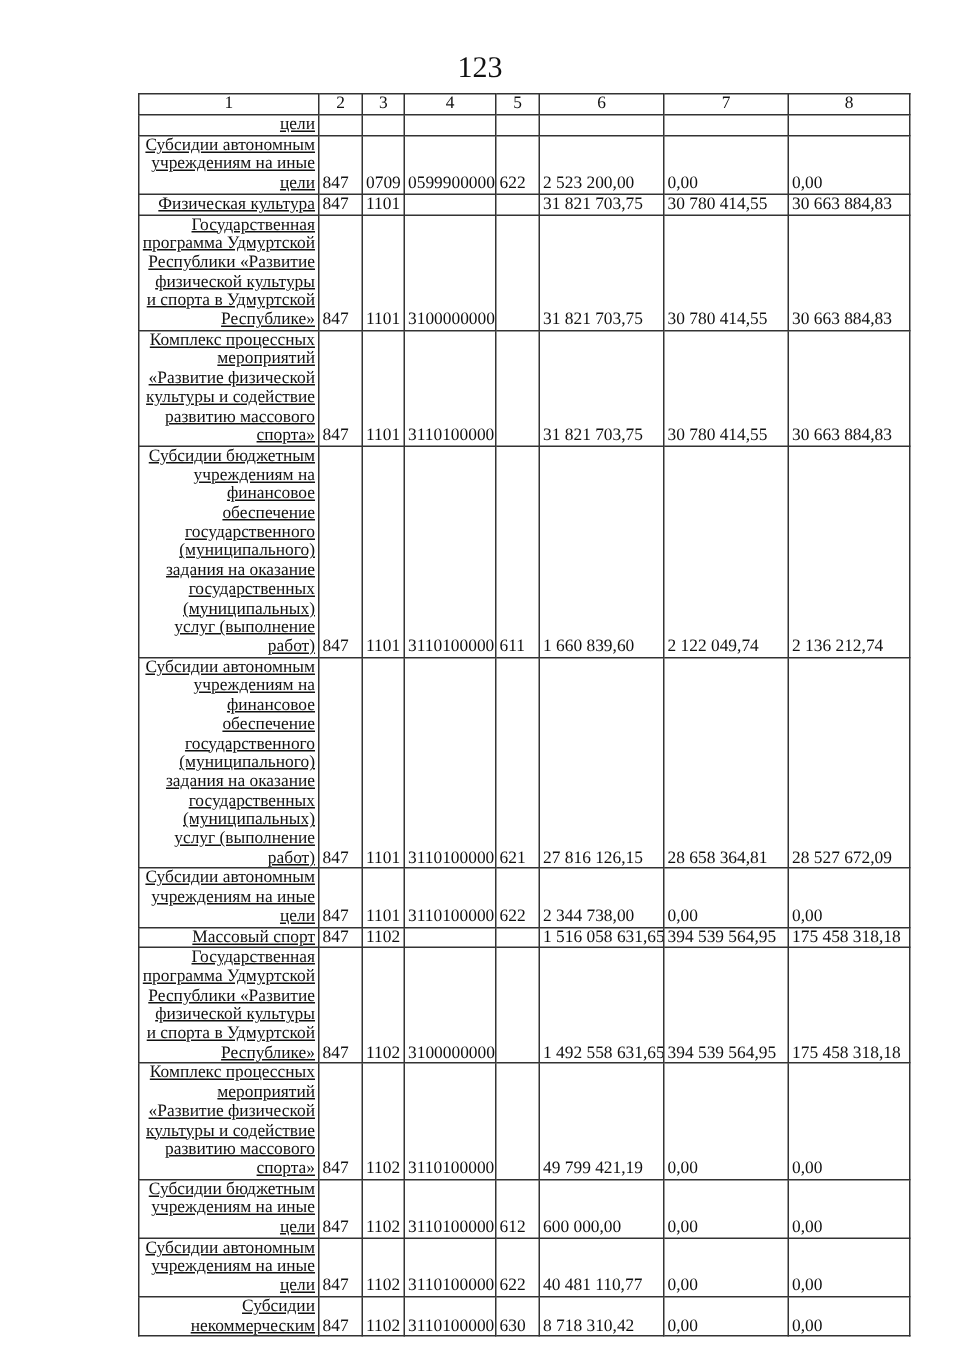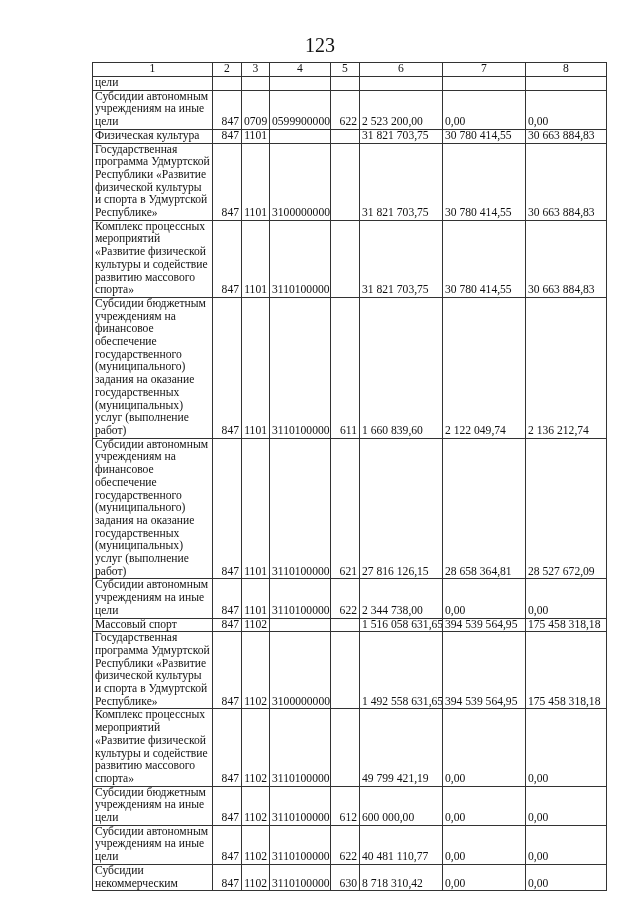--- a/index.html
+++ b/index.html
@@ -4,22 +4,22 @@
 <style>
   html, body { margin: 0; padding: 0; background: #ffffff; }
   body { width: 640px; height: 905px; position: relative; overflow: hidden;
          font-family: "Liberation Serif", "DejaVu Serif", serif; color: #111; }
   .page-number { position: absolute; top: 34px; left: 0; width: 640px; text-align: center;
                  font-size: 20px; }
   table.budget { position: absolute; top: 62px; left: 92px; border-collapse: collapse;
                  table-layout: fixed; width: 514px; font-size: 11.6px; line-height: 12.7px; }
   table.budget td { border: 1px solid #333; padding: 0 2px; vertical-align: bottom;
                     overflow: hidden; white-space: nowrap; }
-  table.budget td.c1 { white-space: normal; text-align: left; word-wrap: break-word; }
-  table.budget td.cc { text-align: right; margin-left: 46px; }
+  table.budget td.c1 { white-space: normal; text-align: right; word-wrap: break-word; text-decoration: underline; }
+  table.budget td.cc { text-align: left; margin-left: 46px; }
   table.budget td.cr { }
   table.budget tr.hdr td { text-align: center; vertical-align: middle; height: 13px; }
   col.w1 { width: 120px; } col.w2 { width: 29px; } col.w3 { width: 28px; }
   col.w4 { width: 61px; } col.w5 { width: 29px; } col.w6 { width: 83px; }
   col.w7 { width: 83px; } col.w8 { width: 81px; }
 </style>
 </head>
 <body>
 
 <div class="page-number">123</div>

